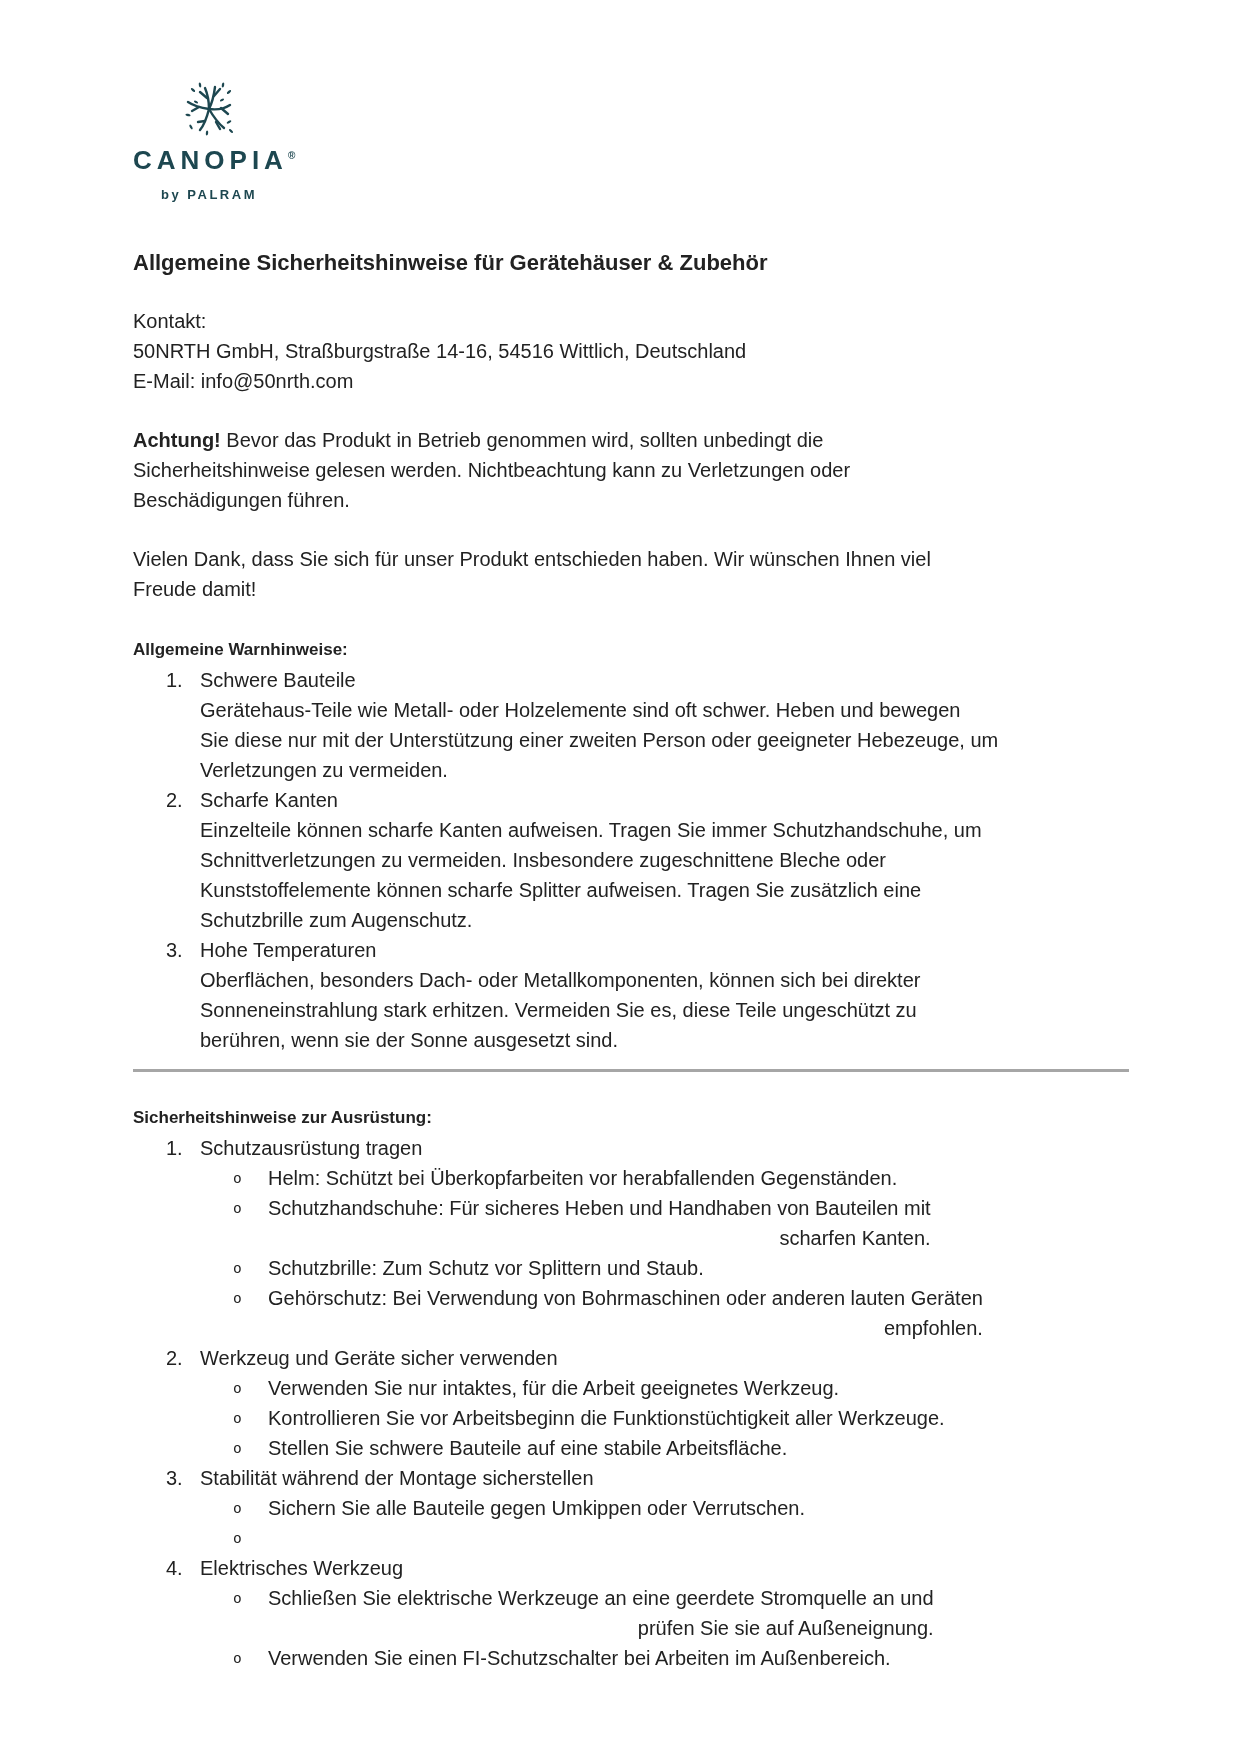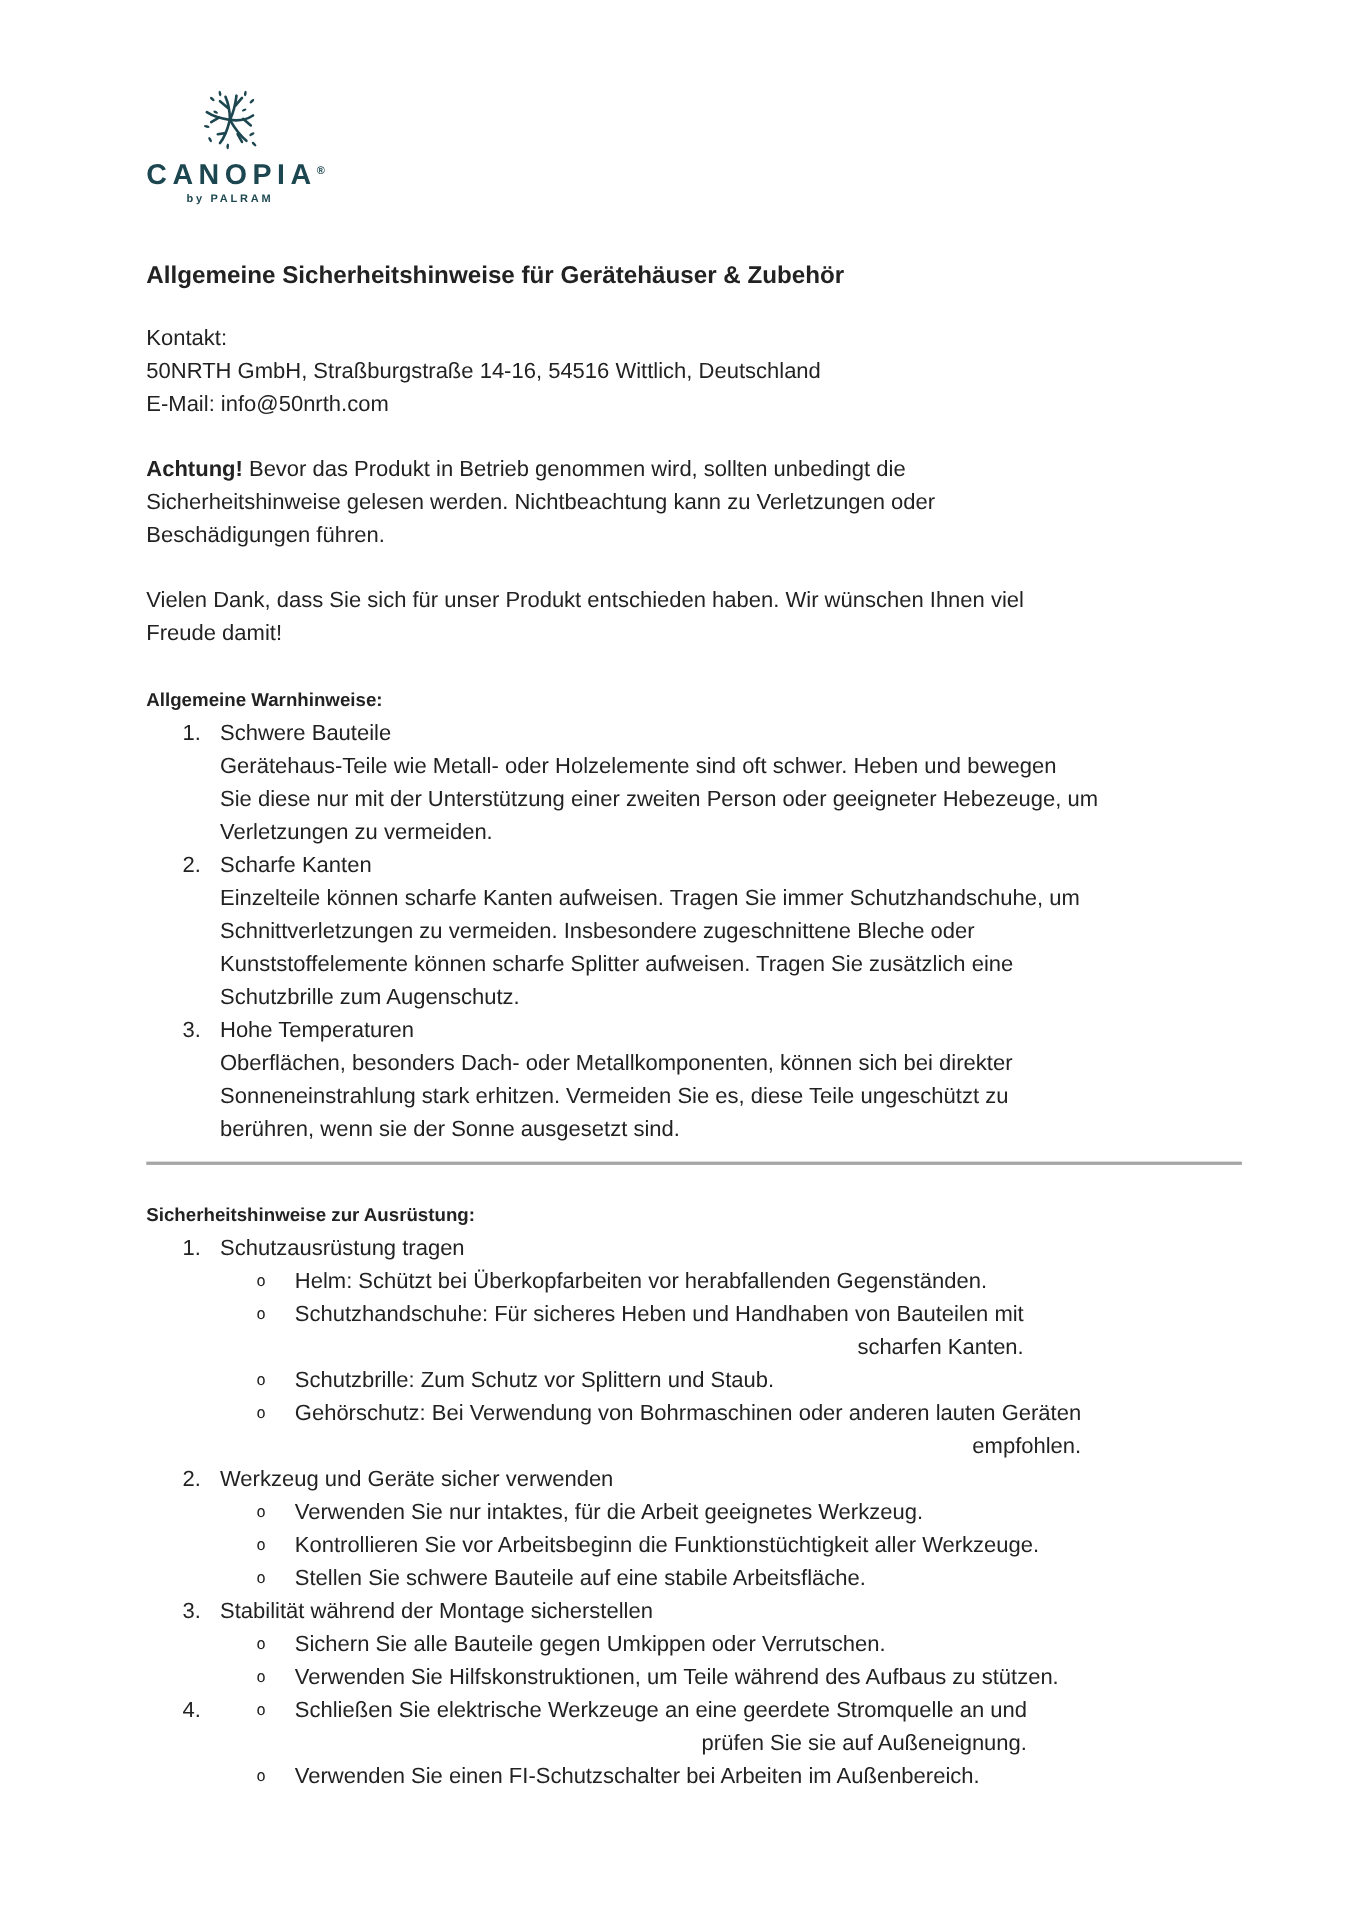--- a/index.html
+++ b/index.html
@@ -11,22 +11,22 @@
     overflow: hidden;
   }
   .page { padding: 78px 111px 0 133px; width: 1240px; }
 
   
   .logo-block { width: 152px; text-align: center; }
   .logo-icon svg { display: block; margin: 0 auto; }
   .brand-line { margin-top: 4px; color: #1d4750; font-weight: 700;
     font-size: 26px; letter-spacing: 5px; line-height: 28px; white-space: nowrap; }
   .brand-reg { font-size: 10px; vertical-align: super; letter-spacing: 0; }
-  .brand-byline { margin-top: 2px; color: #1d4750; font-weight: 600;
-    font-size: 10px; letter-spacing: 2.5px; line-height: 14px; }
+  .brand-byline { margin-top: 14px; color: #1d4750; font-weight: 600;
+    font-size: 13px; letter-spacing: 2.5px; line-height: 14px; }
 
   
   .doc-title { margin-top: 46px; font-size: 22px; font-weight: 700; line-height: 30px; }
   .contact { margin-top: 28px; font-size: 20px; line-height: 30px; }
   .para { margin-top: 29px; font-size: 20px; line-height: 30px; white-space: pre-line; }
   .bold { font-weight: 700; }
   .section-heading { margin-top: 31px; font-size: 17px; font-weight: 700; line-height: 30px; }
 
   
   .num-list { font-size: 20px; line-height: 30px; }
@@ -183,28 +183,28 @@
           <span class="num-marker">3.</span>
           <div class="num-body">
             <div class="item-title">Stabilität während der Montage sicherstellen</div>
             <div class="sub-list">
               <div class="sub-item">
                 <span class="sub-marker">o</span>
                 <span class="sub-text">Sichern Sie alle Bauteile gegen Umkippen oder Verrutschen.</span>
               </div>
               <div class="sub-item">
                 <span class="sub-marker">o</span>
-                <span class="sub-text">Verwenden Sie Hilfskonstruktionen, um Teile während des Aufbaus zu stützen.</span>
               </div>
             </div>
           </div>
         </div>
         <div class="num-item">
           <span class="num-marker">4.</span>
           <div class="num-body">
+            <div class="item-title">Elektrisches Werkzeug</div>
             <div class="sub-list">
               <div class="sub-item">
                 <span class="sub-marker">o</span>
                 <span class="sub-text">Schließen Sie elektrische Werkzeuge an eine geerdete Stromquelle an und
 prüfen Sie sie auf Außeneignung.</span>
               </div>
               <div class="sub-item">
                 <span class="sub-marker">o</span>
                 <span class="sub-text">Verwenden Sie einen FI-Schutzschalter bei Arbeiten im Außenbereich.</span>
               </div>

